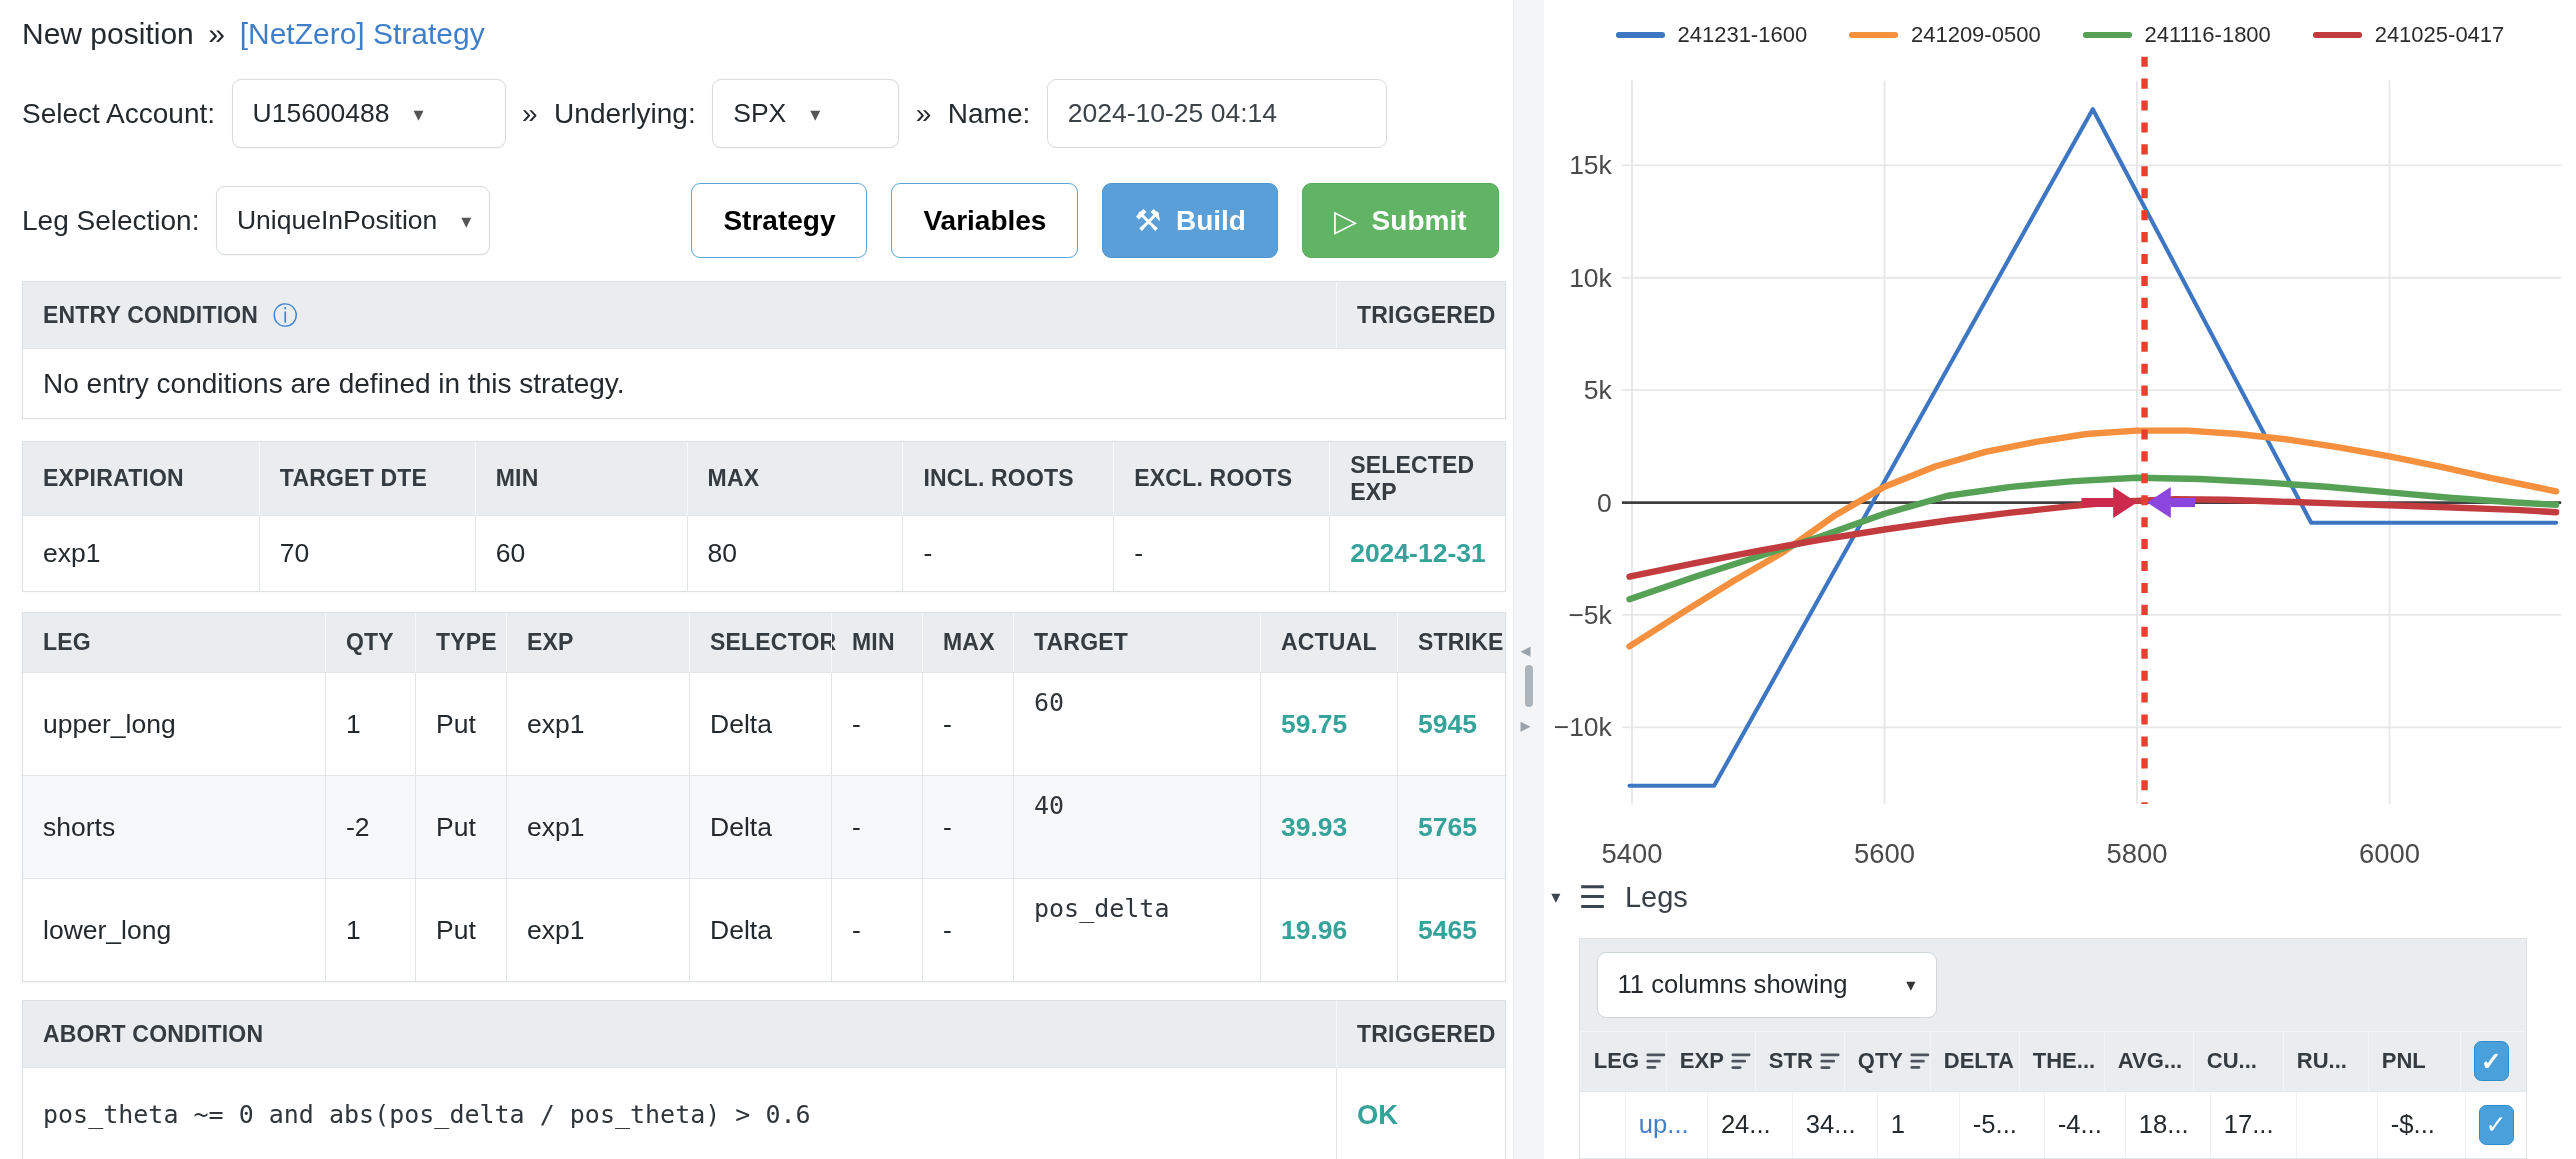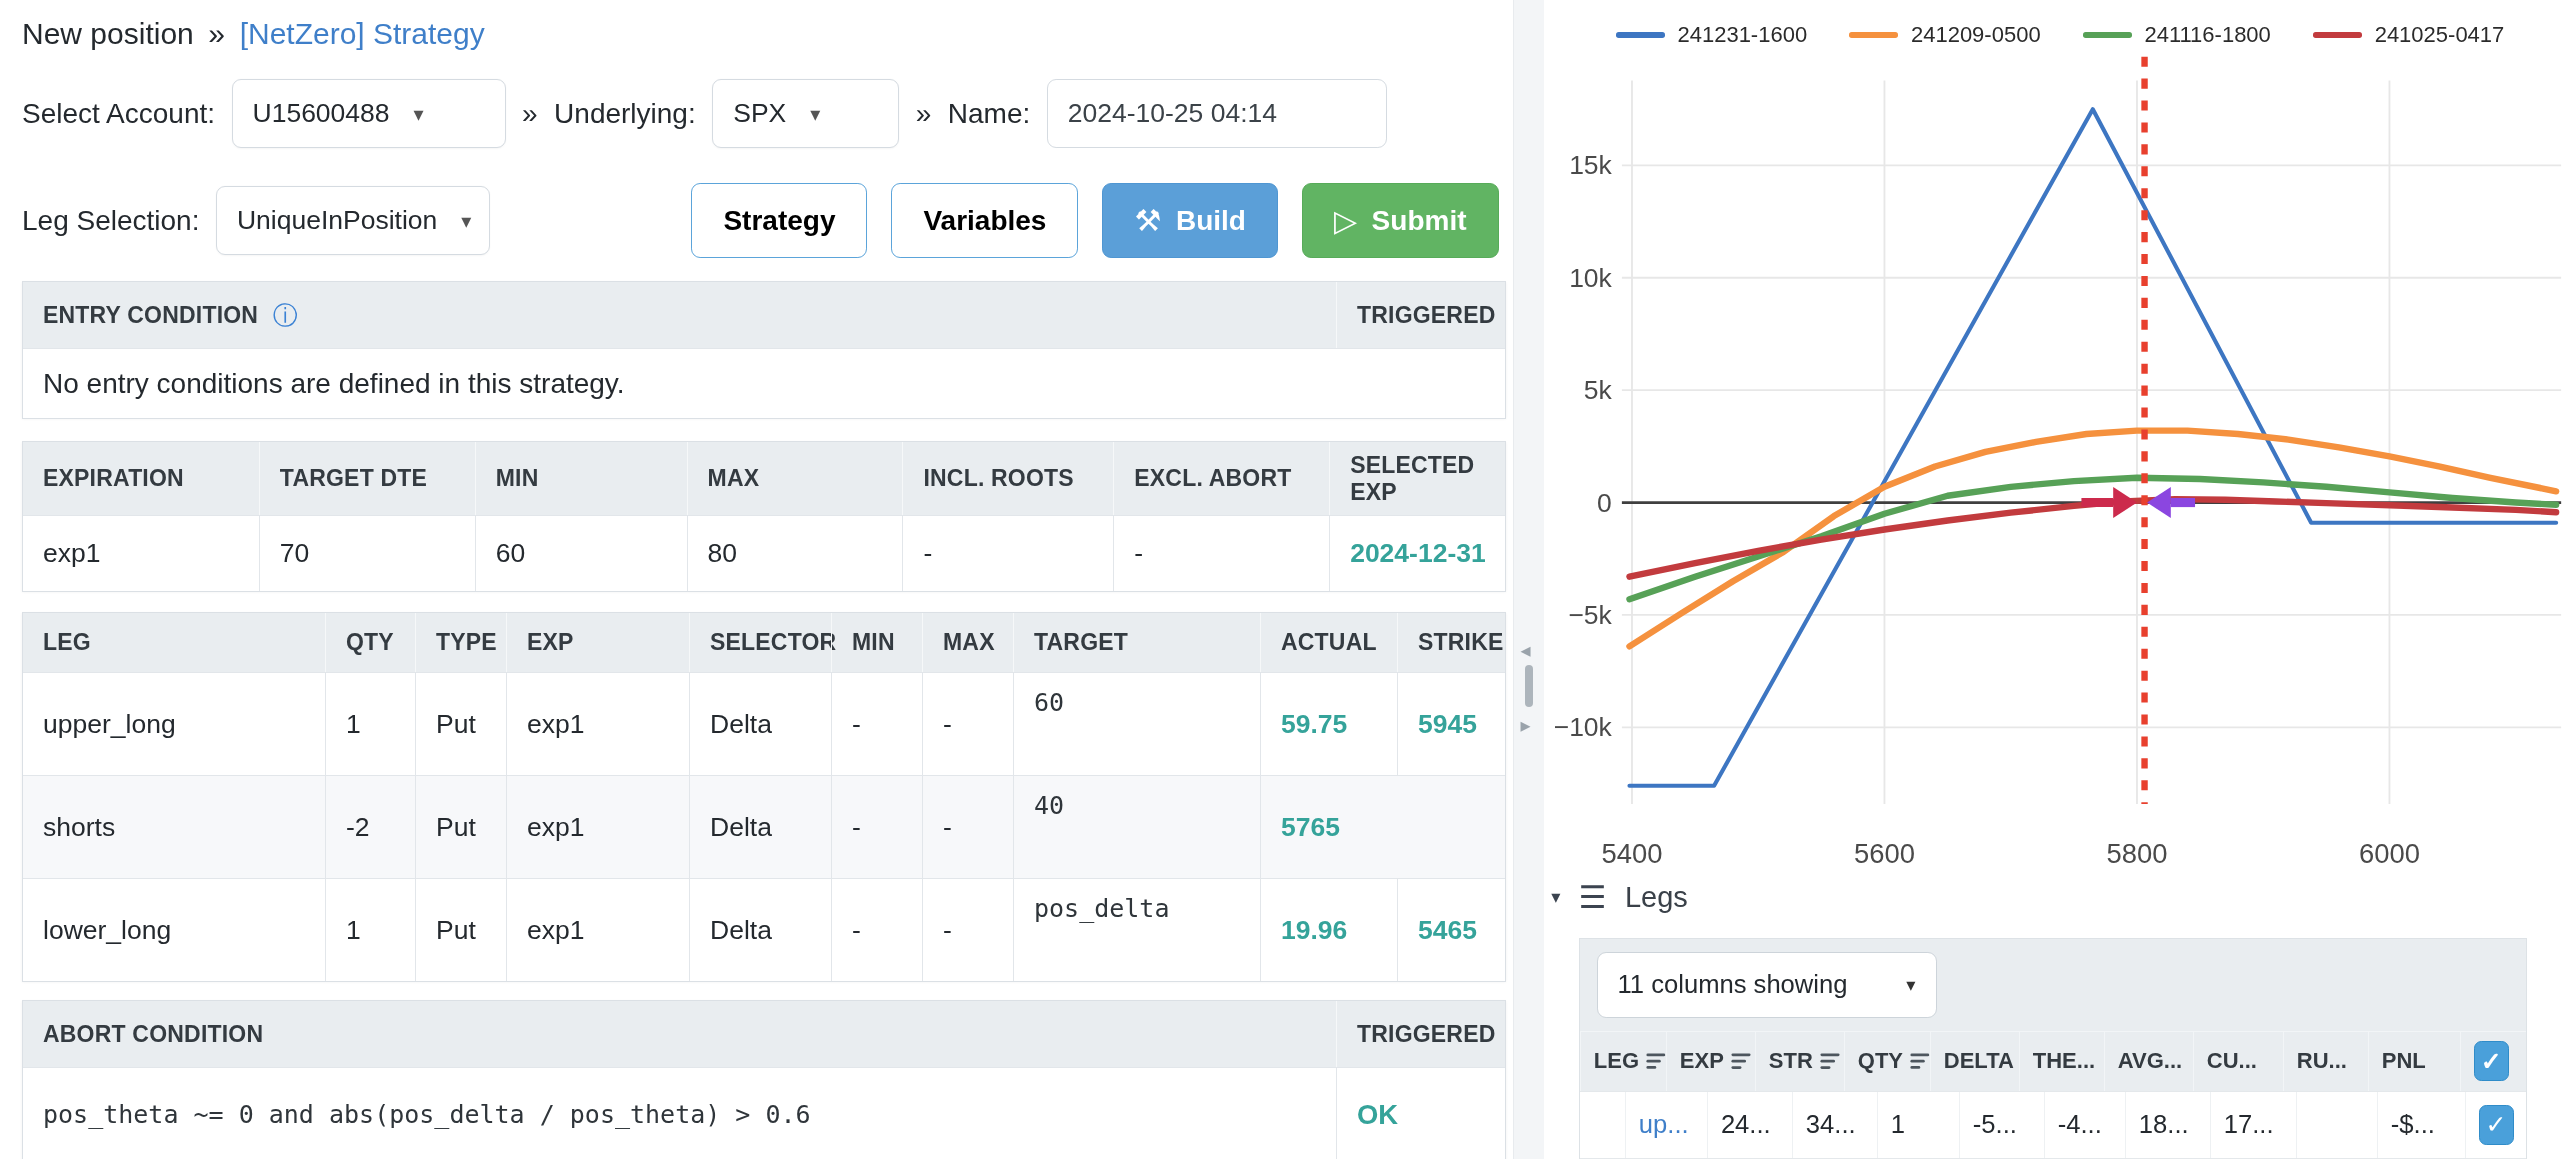--- a/index.html
+++ b/index.html
@@ -170,21 +170,21 @@
       </div>
     </div>
 
     <div class="tbl exp-tbl content-w">
       <div class="thead exp-head" id="exp-head">
           <div class="th" style="width: 236px;">EXPIRATION</div>
           <div class="th hsep" style="width: 216px;">TARGET DTE</div>
           <div class="th hsep" style="width: 212px;">MIN</div>
           <div class="th hsep" style="width: 216px;">MAX</div>
           <div class="th hsep" style="width: 211px;">INCL. ROOTS</div>
-          <div class="th hsep" style="width: 216px;">EXCL. ABORT</div>
+          <div class="th hsep" style="width: 216px;">EXCL. ROOTS</div>
           <div class="th hsep" style="width: 176px;">SELECTED EXP</div>
         </div>
       <div id="exp-body">
           <div class="row exp-row">
             <div class="td" style="width: 236px;">exp1</div>
             <div class="td vsep" style="width: 216px;">70</div>
             <div class="td vsep" style="width: 212px;">60</div>
             <div class="td vsep" style="width: 216px;">80</div>
             <div class="td vsep" style="width: 211px;">-</div>
             <div class="td vsep" style="width: 216px;">-</div>
@@ -221,20 +221,21 @@
           </div>
           <div class="row leg-row stripe">
             <div class="td" style="width: 302px;">shorts</div>
             <div class="td vsep" style="width: 90px;">-2</div>
             <div class="td vsep" style="width: 91px;">Put</div>
             <div class="td vsep" style="width: 183px;">exp1</div>
             <div class="td vsep" style="width: 142px;">Delta</div>
             <div class="td vsep" style="width: 91px;">-</div>
             <div class="td vsep" style="width: 91px;">-</div>
             <div class="td vsep mono target-td" style="width: 247px;">40</div>
+            <div class="td vsep teal" style="width: 137px;">39.93</div>
             <div class="td vsep teal" style="width: 107px;">5765</div>
           </div>
           <div class="row leg-row">
             <div class="td" style="width: 302px;">lower_long</div>
             <div class="td vsep" style="width: 90px;">1</div>
             <div class="td vsep" style="width: 91px;">Put</div>
             <div class="td vsep" style="width: 183px;">exp1</div>
             <div class="td vsep" style="width: 142px;">Delta</div>
             <div class="td vsep" style="width: 91px;">-</div>
             <div class="td vsep" style="width: 91px;">-</div>

